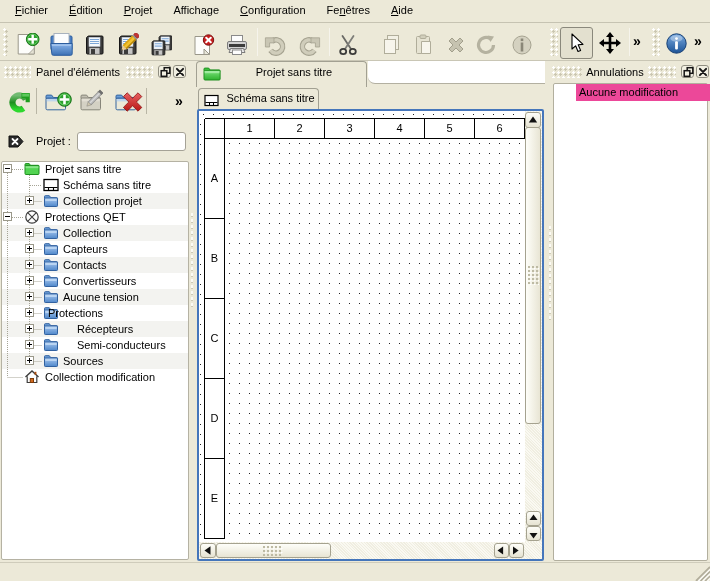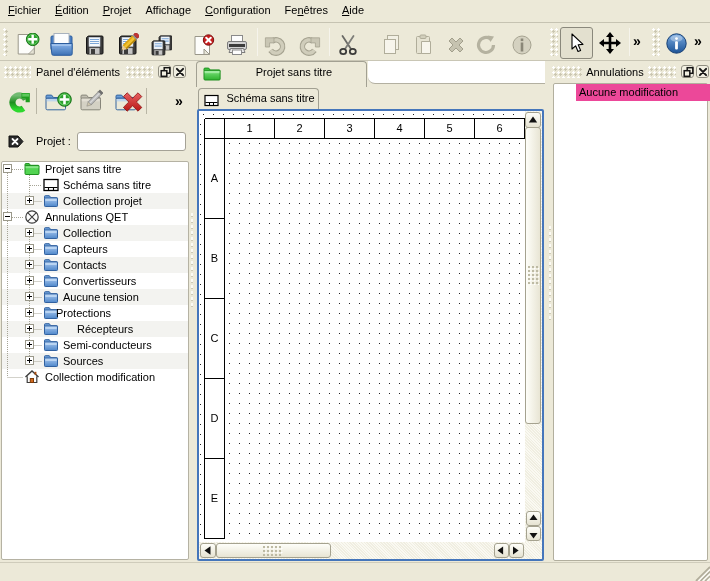--- a/index.html
+++ b/index.html
@@ -1,20 +1,20 @@
 <!DOCTYPE html>
 <html><head><meta charset="utf-8"><style>
 *{margin:0;padding:0;box-sizing:border-box}
 html,body{width:710px;height:581px;overflow:hidden}
 body{transform:translateZ(0);-webkit-font-smoothing:antialiased;background:#ece9d8;font-family:"Liberation Sans",sans-serif;font-size:11px;color:#000;position:relative}
 .abs{position:absolute}
 u{text-decoration:underline}
 
 #menubar{left:0;top:0;width:710px;height:23px;border-bottom:1px solid #c6c3b2;padding-left:1px}
-#menubar span{display:inline-block;padding:4px 7px 0 7px;height:22px}
+#menubar span{display:inline-block;padding:4px 7px 0 14px;height:22px}
 
 #toolbar{left:0;top:23px;width:710px;height:38px;border-bottom:1px solid #c9c6b5}
 .tsep{position:absolute;top:28px;height:28px;width:1px;background:#b9b6a5;border-right:1px solid #f6f4ec}
 .handle{position:absolute;background:
  radial-gradient(circle at 1.5px 1.5px,#ffffff 1.2px,transparent 1.3px),
  radial-gradient(circle at 3.5px 3.5px,#cbc7b2 1.2px,transparent 1.3px);
  background-size:5px 5px}
 .ticon{position:absolute;top:33px;width:24px;height:24px}
 .dots{position:absolute;height:12px;background:
  radial-gradient(circle at 1.5px 1.5px,#ffffff 1.2px,transparent 1.3px),
@@ -312,21 +312,21 @@
       <rect x="2.3" y="5.8" width="11.4" height="2.2" rx=".6" fill="#b9d4f2"></rect>
     </svg>
 <div class="abs" style="left:63px;top:195px;white-space:nowrap">Collection projet</div>
 <div class="exp abs" style="left:3px;top:212px">
       <i></i>
     </div>
 <svg class="abs" style="left:24px;top:209px;width:16px;height:16px" viewBox="0 0 16 16">
       <circle cx="8" cy="8" r="6.2" fill="#fdfdfd" stroke="#3c3c3c" stroke-width="1.2"></circle>
       <path d="M3.7 3.7 L12.3 12.3 M12.3 3.7 L3.7 12.3" stroke="#3c3c3c" stroke-width="1.1"></path>
     </svg>
-<div class="abs" style="left:45px;top:211px;white-space:nowrap">Annulations QET</div>
+<div class="abs" style="left:45px;top:211px;white-space:nowrap">Protections QET</div>
 <div class="exp abs" style="left:25px;top:228px">
       <i></i>
       <b></b>
     </div>
 <svg class="abs" style="left:43px;top:225px;width:16px;height:16px" viewBox="0 0 16 16">
       <path d="M1.5 5.5 v-2 a.8 .8 0 0 1 .8 -.8 h4 l1.5 2 h6 a.8 .8 0 0 1 .8 .8 z" fill="#6d9fd8" stroke="#3161a0"></path>
       <rect x="1.5" y="5" width="13" height="8.5" rx=".8" fill="url(#fsm)" stroke="#3161a0"></rect>
       <rect x="2.3" y="5.8" width="11.4" height="2.2" rx=".6" fill="#b9d4f2"></rect>
     </svg>
 <div class="abs" style="left:63px;top:227px;white-space:nowrap">Collection</div>
@@ -372,41 +372,41 @@
 <div class="abs" style="left:63px;top:291px;white-space:nowrap">Aucune tension</div>
 <div class="exp abs" style="left:25px;top:308px">
       <i></i>
       <b></b>
     </div>
 <svg class="abs" style="left:43px;top:305px;width:16px;height:16px" viewBox="0 0 16 16">
       <path d="M1.5 5.5 v-2 a.8 .8 0 0 1 .8 -.8 h4 l1.5 2 h6 a.8 .8 0 0 1 .8 .8 z" fill="#6d9fd8" stroke="#3161a0"></path>
       <rect x="1.5" y="5" width="13" height="8.5" rx=".8" fill="url(#fsm)" stroke="#3161a0"></rect>
       <rect x="2.3" y="5.8" width="11.4" height="2.2" rx=".6" fill="#b9d4f2"></rect>
     </svg>
-<div class="abs" style="left:56px;top:307px;white-space:nowrap">Protections</div>
+<div class="abs" style="left:48px;top:307px;white-space:nowrap">Protections</div>
 <div class="exp abs" style="left:25px;top:324px">
       <i></i>
       <b></b>
     </div>
 <svg class="abs" style="left:43px;top:321px;width:16px;height:16px" viewBox="0 0 16 16">
       <path d="M1.5 5.5 v-2 a.8 .8 0 0 1 .8 -.8 h4 l1.5 2 h6 a.8 .8 0 0 1 .8 .8 z" fill="#6d9fd8" stroke="#3161a0"></path>
       <rect x="1.5" y="5" width="13" height="8.5" rx=".8" fill="url(#fsm)" stroke="#3161a0"></rect>
       <rect x="2.3" y="5.8" width="11.4" height="2.2" rx=".6" fill="#b9d4f2"></rect>
     </svg>
 <div class="abs" style="left:77px;top:323px;white-space:nowrap">Récepteurs</div>
 <div class="exp abs" style="left:25px;top:340px">
       <i></i>
       <b></b>
     </div>
 <svg class="abs" style="left:43px;top:337px;width:16px;height:16px" viewBox="0 0 16 16">
       <path d="M1.5 5.5 v-2 a.8 .8 0 0 1 .8 -.8 h4 l1.5 2 h6 a.8 .8 0 0 1 .8 .8 z" fill="#6d9fd8" stroke="#3161a0"></path>
       <rect x="1.5" y="5" width="13" height="8.5" rx=".8" fill="url(#fsm)" stroke="#3161a0"></rect>
       <rect x="2.3" y="5.8" width="11.4" height="2.2" rx=".6" fill="#b9d4f2"></rect>
     </svg>
-<div class="abs" style="left:63px;top:339px;white-space:nowrap">Semi-conducteurs</div>
+<div class="abs" style="left:77px;top:339px;white-space:nowrap">Semi-conducteurs</div>
 <div class="exp abs" style="left:25px;top:356px">
       <i></i>
       <b></b>
     </div>
 <svg class="abs" style="left:43px;top:353px;width:16px;height:16px" viewBox="0 0 16 16">
       <path d="M1.5 5.5 v-2 a.8 .8 0 0 1 .8 -.8 h4 l1.5 2 h6 a.8 .8 0 0 1 .8 .8 z" fill="#6d9fd8" stroke="#3161a0"></path>
       <rect x="1.5" y="5" width="13" height="8.5" rx=".8" fill="url(#fsm)" stroke="#3161a0"></rect>
       <rect x="2.3" y="5.8" width="11.4" height="2.2" rx=".6" fill="#b9d4f2"></rect>
     </svg>
 <div class="abs" style="left:63px;top:355px;white-space:nowrap">Sources</div>

